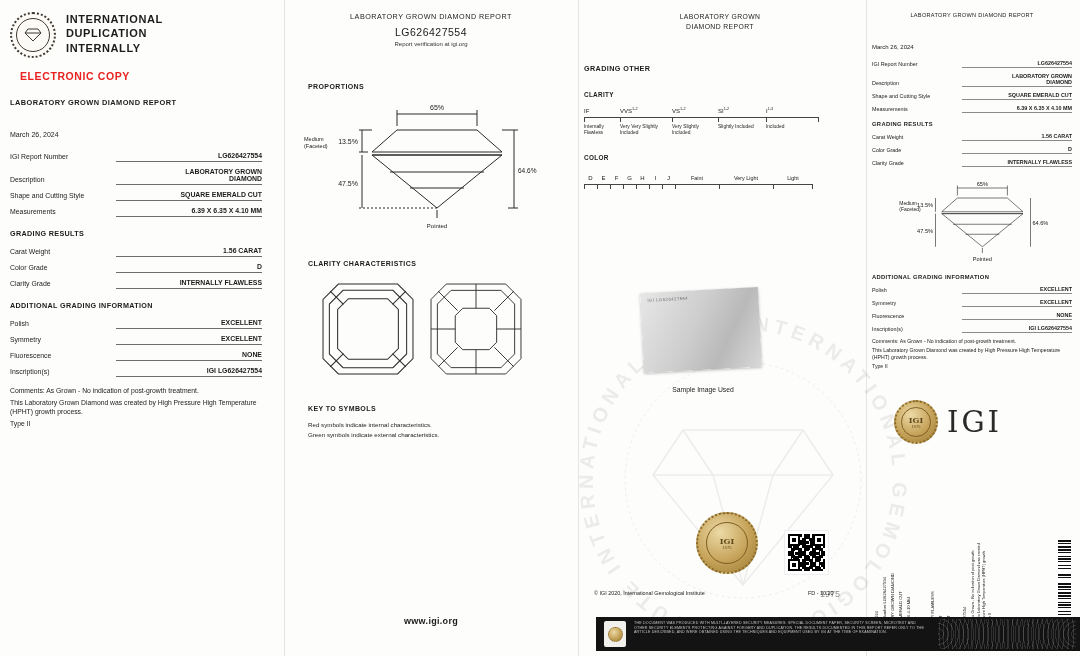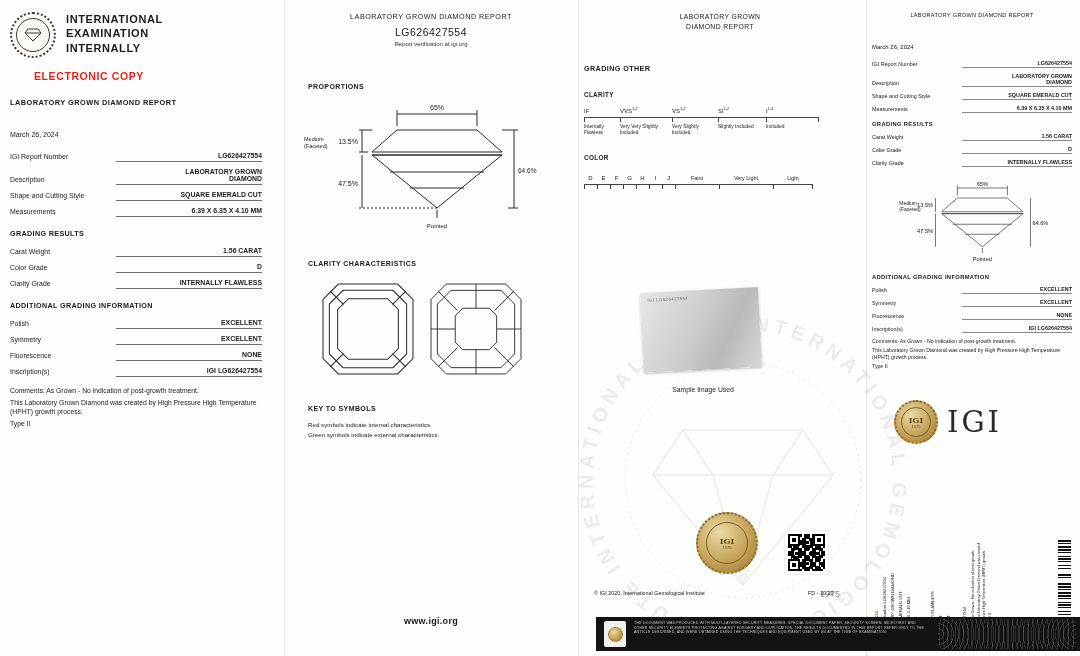--- a/index.html
+++ b/index.html
@@ -18,21 +18,21 @@
   .seal-dark .inner{width:34px;height:34px;border:1.5px solid #3f3830;border-radius:50%;display:flex;align-items:center;justify-content:center}
   .seal-gold{border:2px dotted #8a6a28;background:radial-gradient(circle at 38% 32%,#ecd9a6,#c5a258 55%,#9a7a33)}
   .seal-gold .inner{border:1px solid #7c5f24;border-radius:50%;width:74%;height:74%;display:flex;flex-direction:column;align-items:center;justify-content:center;color:#5f4a1c}
   .seal-gold .t1{font-family:"DejaVu Serif",serif;font-weight:bold;font-size:8px;line-height:1}
   .seal-gold .t2{font-size:4px;line-height:1;margin-top:1px}
 
   
   .p1{left:10px;top:12px;width:252px}
   .brand{display:flex;align-items:flex-start;gap:10px}
   .bname{font-size:11px;font-weight:bold;letter-spacing:.6px;line-height:1.3}
-  .electronic{margin:12px 0 0 24px;font-size:10.5px;font-weight:bold;letter-spacing:.6px;color:#e8231f}
+  .electronic{margin:12px 0 0 10px;font-size:10.5px;font-weight:bold;letter-spacing:.6px;color:#e8231f}
   .rpt-title{margin-top:16px;font-size:7.4px;font-weight:bold;letter-spacing:.45px}
   .date{margin-top:24px;font-size:7px}
   .frow{display:flex;align-items:flex-end;margin-bottom:6px}
   .frow .lbl{width:42%;font-size:6.9px;padding-bottom:2px}
   .frow .val{width:58%;font-size:6.9px;font-weight:bold;text-align:right;border-bottom:1px solid #6d6d6d;padding-bottom:2px;white-space:pre-line}
   .rows{margin-top:14px}
   .sect{font-size:7.2px;font-weight:bold;letter-spacing:.35px;margin:12px 0 9px}
   .comments{margin-top:9px;font-size:6.8px;line-height:1.4;color:#222}
   .comments div{margin-bottom:2px}
 
@@ -150,21 +150,21 @@
           <svg width="18" height="14" viewBox="0 0 18 14">
             <g fill="none" stroke="#3f3830" stroke-width="1">
               <polyline points="4,1 14,1 17,5 9,13 1,5 4,1"></polyline>
               <line x1="1" y1="5" x2="17" y2="5"></line>
             </g>
           </svg>
         </div>
       </div>
       <div class="bname">
         <div>INTERNATIONAL</div>
-        <div>EXAMINATION</div>
+        <div>DUPLICATION</div>
         <div>INTERNALLY</div>
       </div>
     </div>
 
     <div class="electronic">ELECTRONIC COPY</div>
     <div class="rpt-title">LABORATORY GROWN DIAMOND REPORT</div>
     <div class="date">March 26, 2024</div>
 
     <div class="rows">
       <div class="frow">

